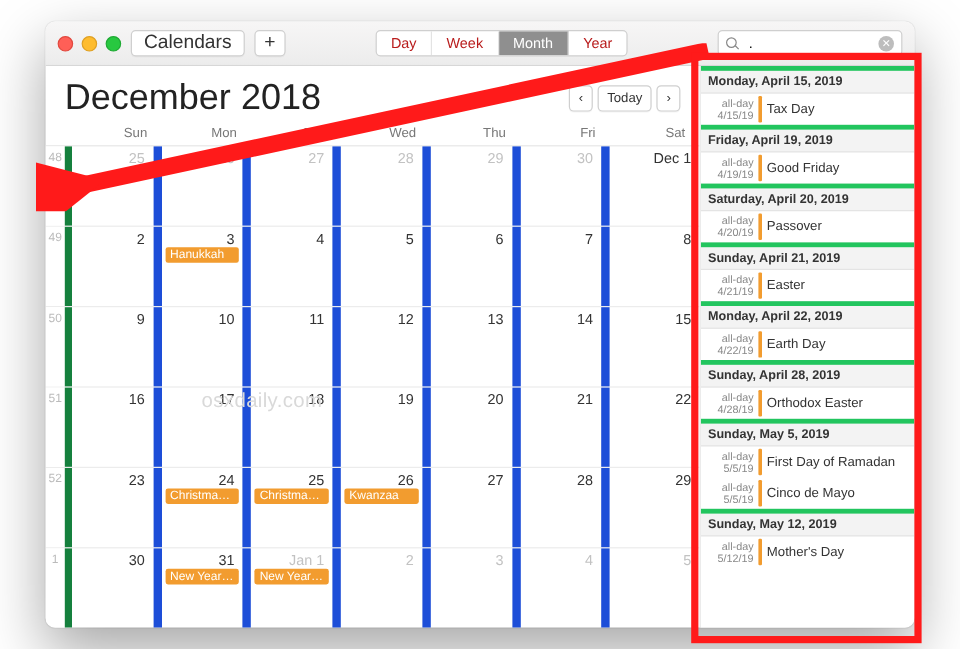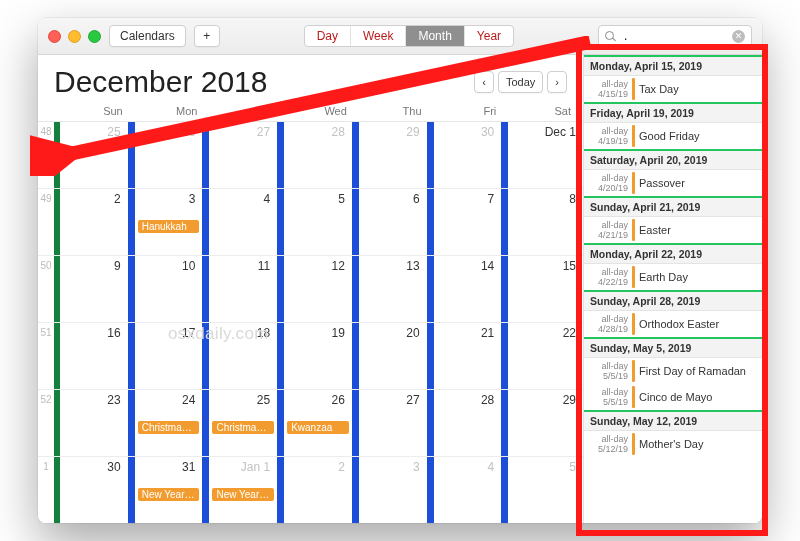--- a/index.html
+++ b/index.html
@@ -4,21 +4,21 @@
 <style>
   html,body{margin:0;padding:0;font-family:-apple-system,"Helvetica Neue",Arial,sans-serif;background:#fff;color:#333}
   .canvas{position:relative;width:800px;height:541px;overflow:hidden;background:#fff}
   .shadow-wrap{position:absolute;left:38px;top:18px;width:724px;height:505px;border-radius:8px;box-shadow:0 20px 50px rgba(0,0,0,.35),0 0 0 1px rgba(0,0,0,.05);background:#fff;overflow:hidden}
   .toolbar{height:36px;background:linear-gradient(#f7f6f6,#ececec);border-bottom:1px solid #d7d7d7;display:flex;align-items:center;gap:8px;padding:0 10px;font-size:12px}
   .traffic{display:flex;gap:7px;align-items:center}
   .dot{width:11px;height:11px;border-radius:50%}
   .red{background:#ff5f57;border:1px solid #e1493f}
   .yellow{background:#febc2e;border:1px solid #dfa023}
   .green{background:#28c840;border:1px solid #1faa34}
-  .btn{height:20px;padding:0 10px;background:#fff;border:1px solid #cfcfcf;border-radius:4px;display:flex;align-items:center;font-size:12px;color:#333;box-shadow:0 1px 0 rgba(0,0,0,.03)}
+  .btn{height:20px;padding:0 10px;background:#fff;border:1px solid #cfcfcf;border-radius:4px;display:flex;align-items:center;font-size:16px;color:#333;box-shadow:0 1px 0 rgba(0,0,0,.03)}
   .btn.icon{padding:0;width:24px;justify-content:center}
   .seg{display:flex;border:1px solid #cfcfcf;border-radius:4px;overflow:hidden;background:#fff}
   .seg .segbtn{padding:0 12px;height:20px;display:flex;align-items:center;border-right:1px solid #e3e3e3;font-size:12px;color:#b91c1c}
   .seg .segbtn:last-child{border-right:none}
   .seg .segbtn.active{background:#8f8f8f;color:#fff}
   .search{margin-left:auto;display:flex;align-items:center;background:#fff;border:1px solid #cfcfcf;border-radius:4px;height:20px;padding:0 6px;width:140px;gap:6px}
   .search input{border:none;outline:none;width:100%;font-size:12px;background:transparent}
   .clear{width:13px;height:13px;border-radius:50%;background:#bdbdbd;color:#fff;display:flex;align-items:center;justify-content:center;font-size:9px;flex-shrink:0}
   .body{display:flex;height:calc(100% - 36px)}
   .calcol{flex:1;display:flex;flex-direction:column;border-right:1px solid #e0e0e0;min-width:0}
@@ -31,26 +31,26 @@
   .weekdays div{font-size:11px;color:#777;text-align:right;padding-right:12px}
   .weekdays div:first-child{padding:0}
   .grid{flex:1;display:grid;grid-template-rows:repeat(6,1fr)}
   .row{display:grid;grid-template-columns:22px repeat(7,1fr);border-bottom:1px solid #ececec}
   .row:last-child{border-bottom:none}
   .wk{font-size:10px;color:#bbb;display:flex;align-items:flex-start;justify-content:center;padding-top:4px;border-right:6px solid #15803d;background:#fff}
   .cell{border-right:7px solid #1d4ed8;padding:3px 3px 2px;position:relative;min-width:0;overflow:hidden}
   .cell:last-child{border-right:none}
   .daynum{font-size:12px;text-align:right;color:#333;padding-right:4px}
   .faded .daynum{color:#c2c2c2}
-  .event{margin-top:14px;background:#f29c2f;color:#fff;font-size:10px;padding:1px 4px;border-radius:2px;white-space:nowrap;overflow:hidden;text-overflow:ellipsis}
+  .event{margin-top:0;background:#f29c2f;color:#fff;font-size:10px;padding:1px 4px;border-radius:2px;white-space:nowrap;overflow:hidden;text-overflow:ellipsis}
   .watermark{position:absolute;left:130px;top:306px;font-size:17px;color:#d9d9d9;letter-spacing:.3px;pointer-events:none}
   .results{width:178px;overflow-y:auto;font-size:11px;background:#fff;position:relative}
   .results::-webkit-scrollbar{width:10px}
   .results::-webkit-scrollbar-thumb{background:#c9c9c9;border-radius:6px;border:2px solid #fff}
-  .dayhdr{background:#f3f3f3;border-top:2px solid #22c55e;border-bottom:1px solid #e4e4e4;padding:3px 6px;font-weight:600;font-size:10.5px;color:#333}
+  .dayhdr{background:#f3f3f3;border-top:4px solid #22c55e;border-bottom:1px solid #e4e4e4;padding:3px 6px;font-weight:600;font-size:10.5px;color:#333}
   .ritem{display:grid;grid-template-columns:38px 3px 1fr;align-items:center;padding:2px 6px;gap:4px}
   .rtime{font-size:9px;color:#888;text-align:right}
   .rbar{width:3px;height:22px;background:#f29c2f;border-radius:1px}
   .rtitle{font-size:11px;color:#333}
   .hl{position:absolute;border:6px solid #ff1a1a;pointer-events:none}
   .hl.box{left:576px;top:44px;width:180px;height:480px}
   .arrow-svg{position:absolute;left:30px;top:36px;pointer-events:none}
   .mag{width:11px;height:11px;position:relative;flex-shrink:0}
   .mag::before{content:"";position:absolute;width:7px;height:7px;border:1.4px solid #888;border-radius:50%;left:0;top:0}
   .mag::after{content:"";position:absolute;width:4px;height:1.4px;background:#888;transform:rotate(45deg);left:7px;top:8px}

